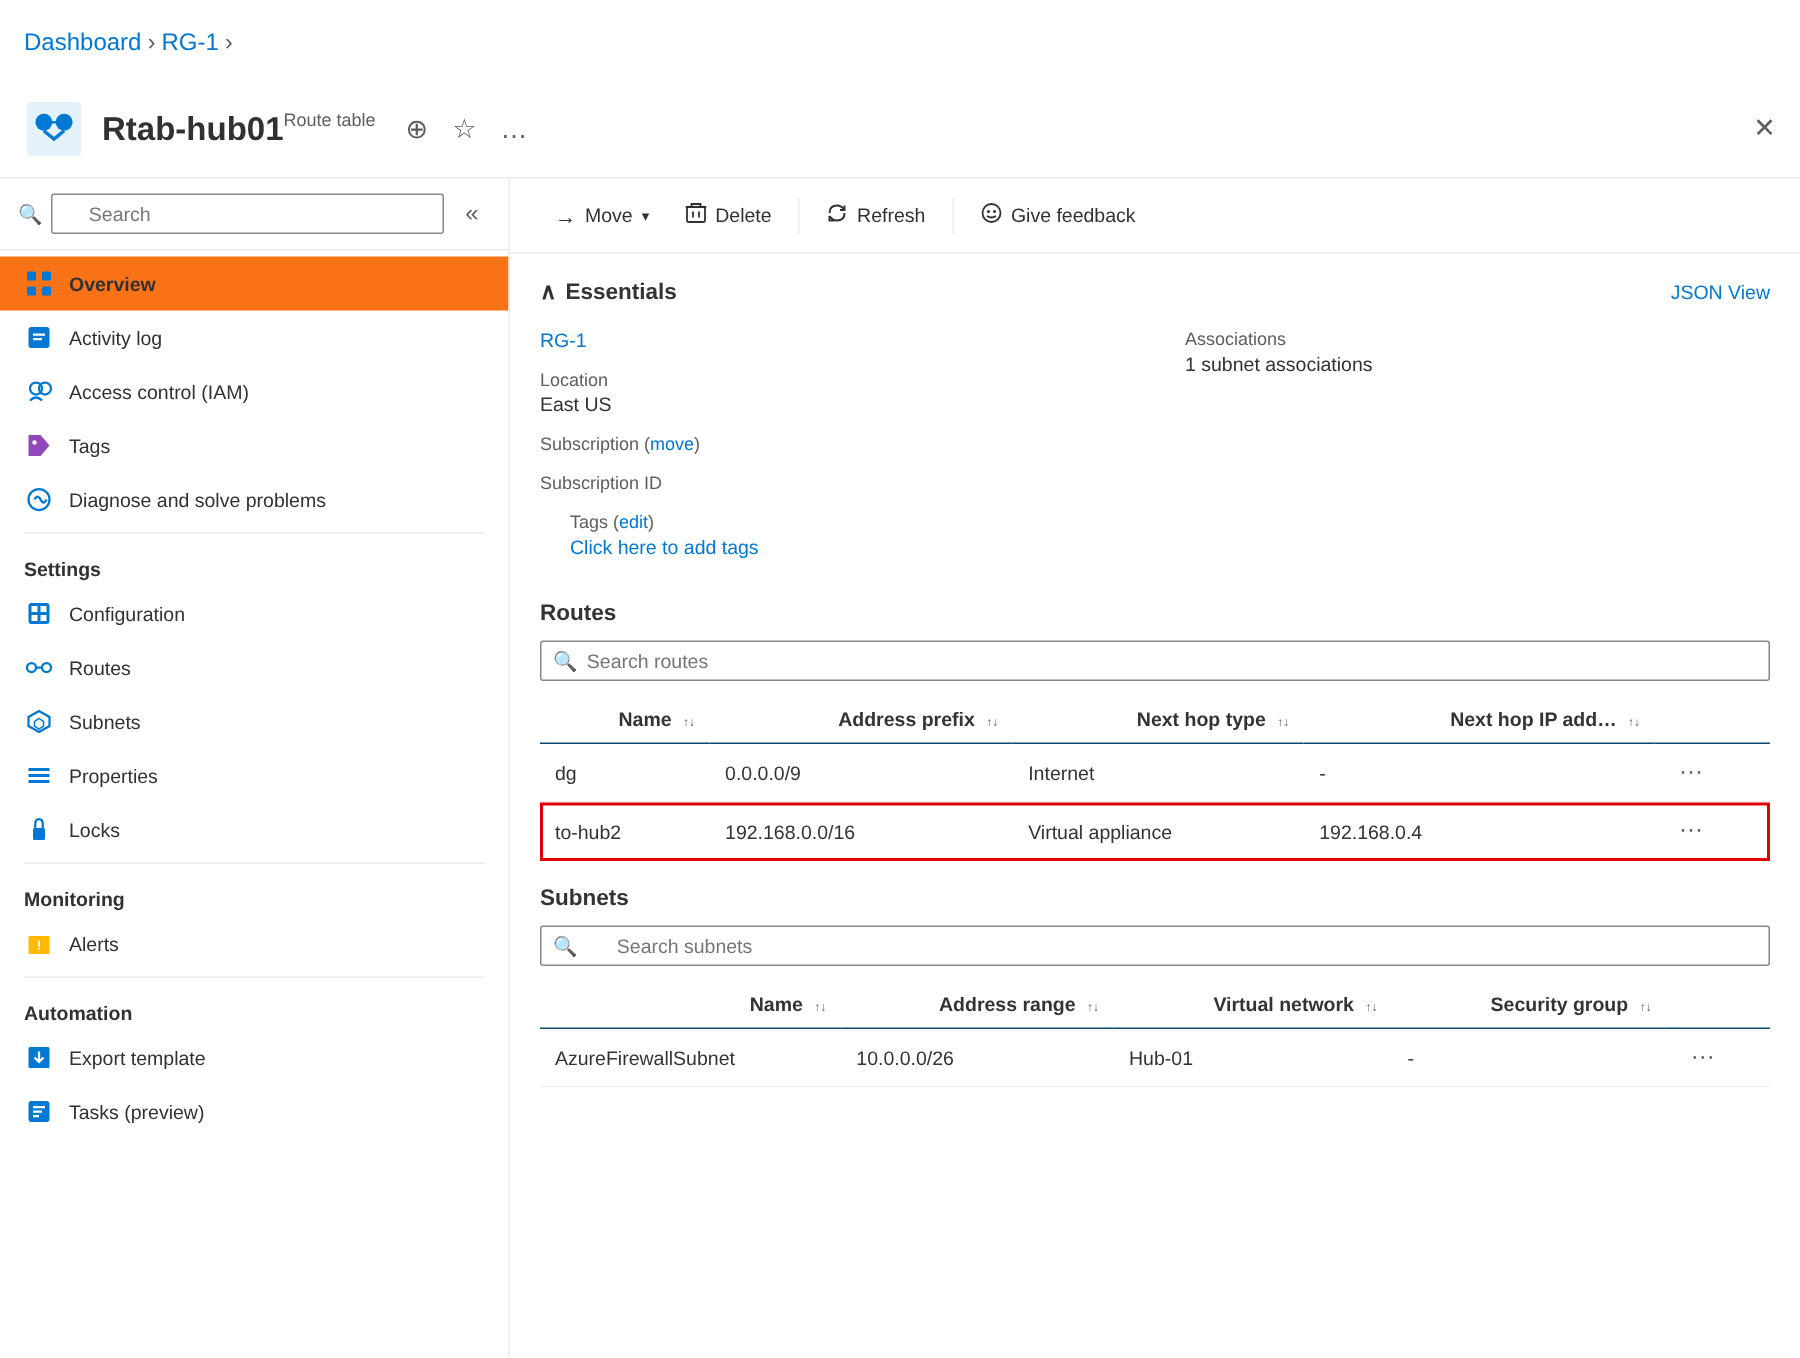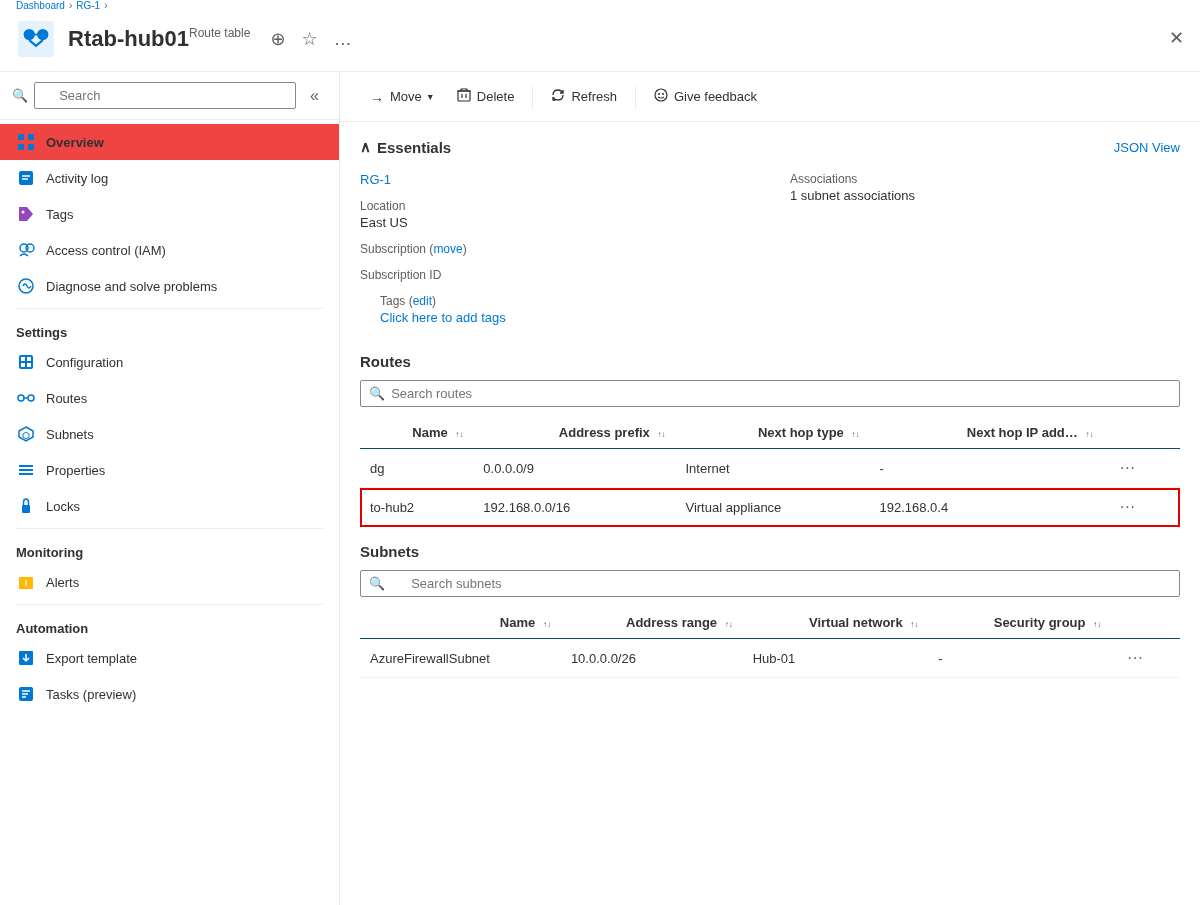--- a/index.html
+++ b/index.html
@@ -1,19 +1,19 @@
 <!DOCTYPE html>
 <html><head>
   <meta charset="utf-8">
   <style>
     * { box-sizing: border-box; margin: 0; padding: 0; }
     body { font-family: 'Segoe UI', Arial, sans-serif; font-size: 13px; color: #333; background: #fff; display: flex; flex-direction: column; height: 905px; overflow: hidden; }
 
     
-    .breadcrumb { padding: 0 16px; font-size: 10px; color: #0078d4; display: flex; align-items: center; gap: 4px; }
+    .breadcrumb { padding: 20px 16px; font-size: 16px; color: #0078d4; display: flex; align-items: center; gap: 4px; }
     .breadcrumb span { color: #605e5c; }
 
     
     .header { display: flex; align-items: center; padding: 8px 16px 12px; border-bottom: 1px solid #edebe9; position: relative; }
     .header-icon { width: 40px; height: 40px; margin-right: 12px; display: flex; align-items: center; justify-content: center; }
     .header-icon svg { width: 36px; height: 36px; }
     .header-title { display: flex; flex-direction: row; }
     .header-title h1 { font-size: 22px; font-weight: 600; color: #323130; }
     .header-title small { font-size: 12px; color: #605e5c; }
     .header-actions { display: flex; align-items: center; gap: 8px; margin-left: 16px; }
@@ -24,21 +24,21 @@
     .main-layout { display: flex; flex: 1; overflow: hidden; }
 
     
     .sidebar { width: 340px; min-width: 340px; border-right: 1px solid #edebe9; display: flex; flex-direction: column; overflow-y: auto; }
     .search-box { padding: 10px 12px; border-bottom: 1px solid #edebe9; display: flex; align-items: center; gap: 6px; }
     .search-box input { border: 1px solid #8a8886; border-radius: 2px; padding: 5px 24px; font-size: 13px; width: 100%; color: #605e5c; outline: none; }
     .collapse-btn { padding: 4px 8px; background: none; border: none; cursor: pointer; color: #605e5c; font-size: 16px; }
 
     .sidebar-nav { padding: 4px 0; flex: 1; }
     .nav-item { display: flex; align-items: center; gap: 10px; padding: 8px 16px; cursor: pointer; color: #323130; font-size: 13px; }
-    .nav-item.active { background: #ef4444; font-weight: 600; }
+    .nav-item.active { background: #f97316; font-weight: 600; }
     .nav-icon { width: 20px; height: 20px; display: flex; align-items: center; justify-content: center; flex-shrink: 0; }
 
     .sidebar-section { padding: 12px 16px 4px; font-weight: 700; font-size: 13px; color: #323130; margin-top: 4px; }
     .sidebar-divider { border: none; border-top: 1px solid #edebe9; margin: 4px 16px; }
 
     
     .content { flex: 1; overflow-y: auto; padding: 0; }
 
     
     .toolbar { display: flex; align-items: center; gap: 4px; padding: 10px 20px; border-bottom: 1px solid #edebe9; }
@@ -141,36 +141,36 @@
               <line x1="5" y1="7" x2="13" y2="7" stroke="white" stroke-width="1.5"></line>
               <line x1="5" y1="10" x2="11" y2="10" stroke="white" stroke-width="1.5"></line>
             </svg>
         </span>
         <span>Activity log</span>
       </div>
 
       <div class="nav-item">
         <span class="nav-icon">
           <svg width="18" height="18" viewBox="0 0 18 18" fill="none">
-              <path d="M2 2 L10 2 L16 9 L10 16 L2 16 Z" fill="#7719aa" opacity="0.8"></path>
-              <circle cx="6" cy="7" r="1.5" fill="white"></circle>
-            </svg>
-        </span>
-        <span>Tags</span>
-      </div>
-
-      <div class="nav-item">
-        <span class="nav-icon">
-          <svg width="18" height="18" viewBox="0 0 18 18" fill="none">
               <circle cx="7" cy="7" r="4" stroke="#0078d4" stroke-width="1.5" fill="none"></circle>
               <circle cx="13" cy="7" r="4" stroke="#0078d4" stroke-width="1.5" fill="none"></circle>
               <path d="M3 15 Q7 11 11 15" stroke="#0078d4" stroke-width="1.5" fill="none"></path>
             </svg>
         </span>
         <span>Access control (IAM)</span>
+      </div>
+
+      <div class="nav-item">
+        <span class="nav-icon">
+          <svg width="18" height="18" viewBox="0 0 18 18" fill="none">
+              <path d="M2 2 L10 2 L16 9 L10 16 L2 16 Z" fill="#7719aa" opacity="0.8"></path>
+              <circle cx="6" cy="7" r="1.5" fill="white"></circle>
+            </svg>
+        </span>
+        <span>Tags</span>
       </div>
 
       <div class="nav-item">
         <span class="nav-icon">
           <svg width="18" height="18" viewBox="0 0 18 18" fill="none">
               <circle cx="9" cy="9" r="7" stroke="#0078d4" stroke-width="1.5" fill="none"></circle>
               <path d="M6 9 Q8 5 10 9 Q12 13 14 9" stroke="#0078d4" stroke-width="1.5" fill="none"></path>
             </svg>
         </span>
         <span>Diagnose and solve problems</span>

